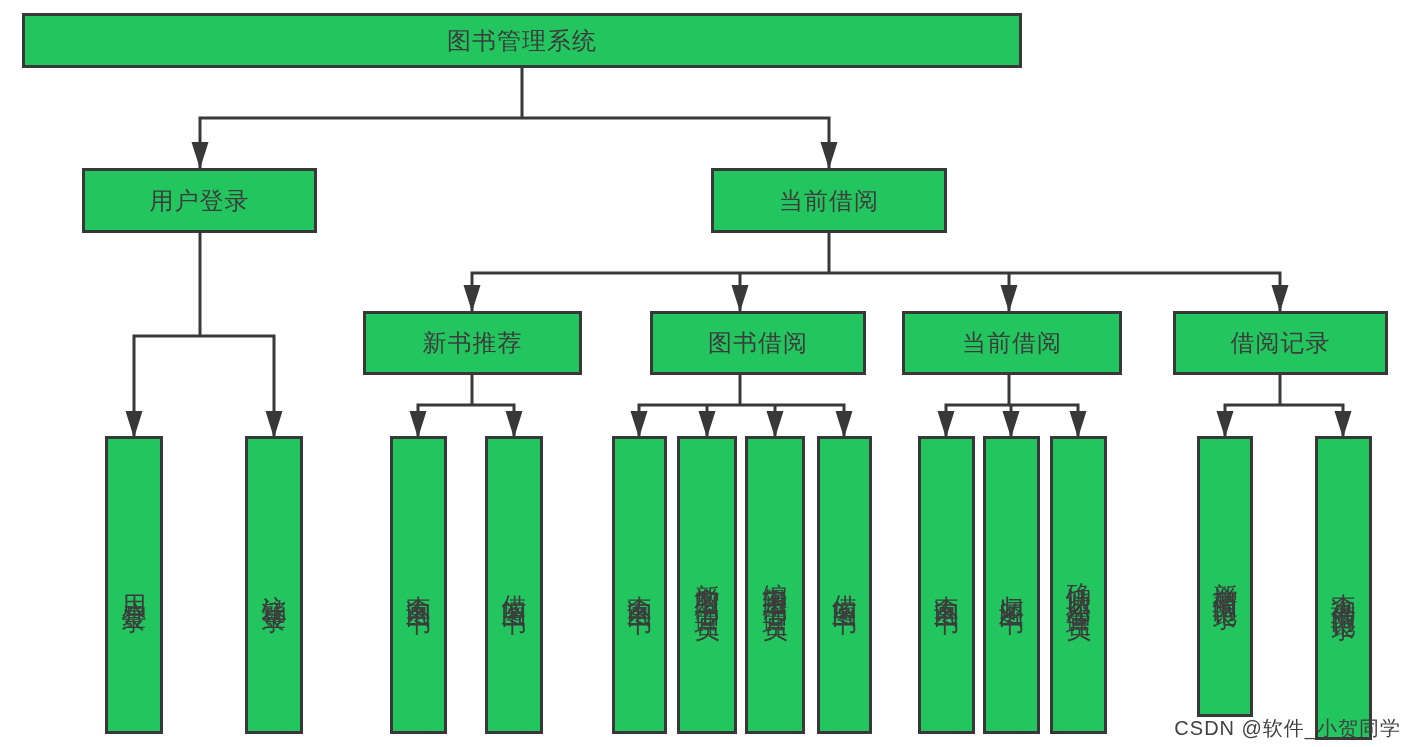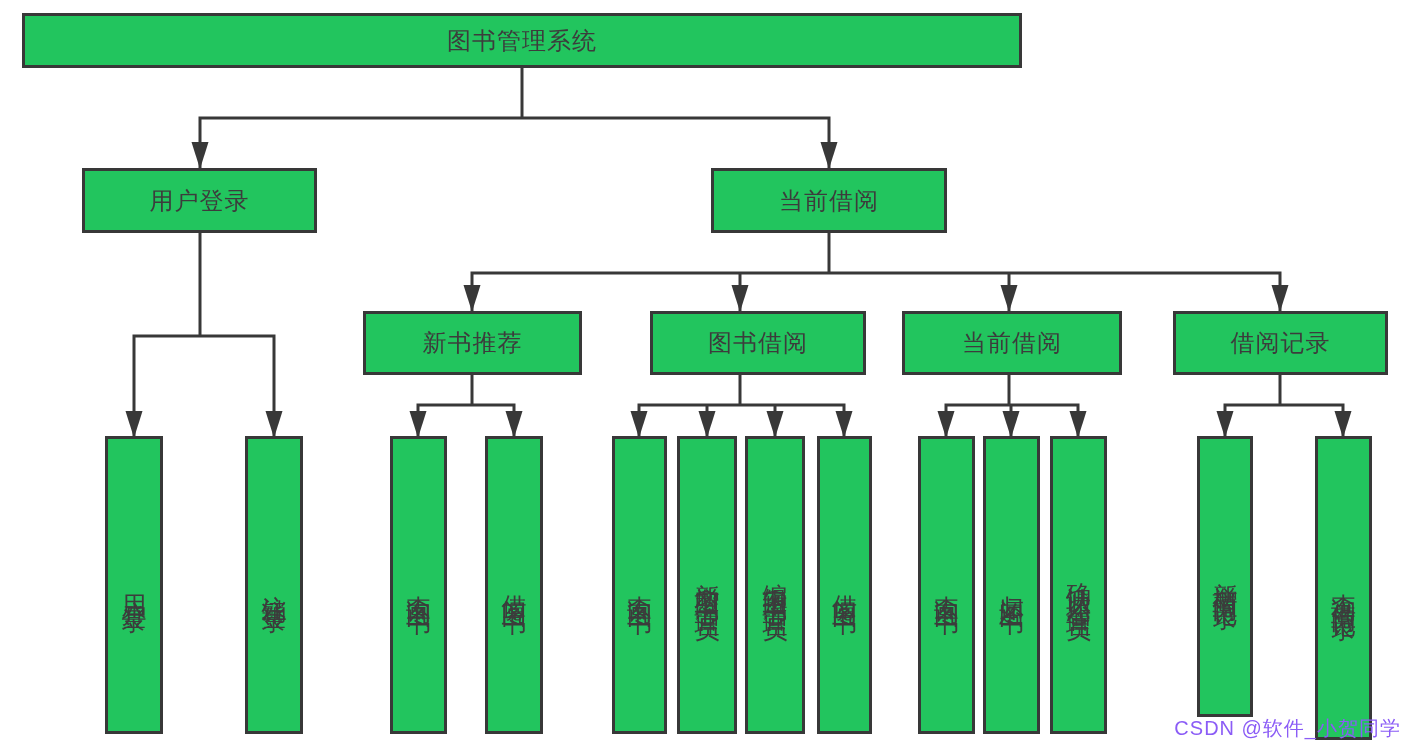--- a/index.html
+++ b/index.html
@@ -58,21 +58,21 @@
   #l-cb-query{left:918px;top:436px;width:57px;height:298px;}
   #l-cb-return{left:983px;top:436px;width:57px;height:298px;}
   #l-cb-confirm{left:1050px;top:436px;width:57px;height:298px;}
   #l-br-add{left:1197px;top:436px;width:56px;height:281px;}
   #l-br-query{left:1315px;top:436px;width:57px;height:304px;}
 
   #watermark{
     position:absolute;
     right:4px;top:715px;
     font-size:20px;
-    color:#8b5cf6;
+    color:#404040;
     letter-spacing:1px;
     z-index:3;
     white-space:nowrap;
   }
 </style>
 </head>
 <body>
 
 <div id="canvas">
 

